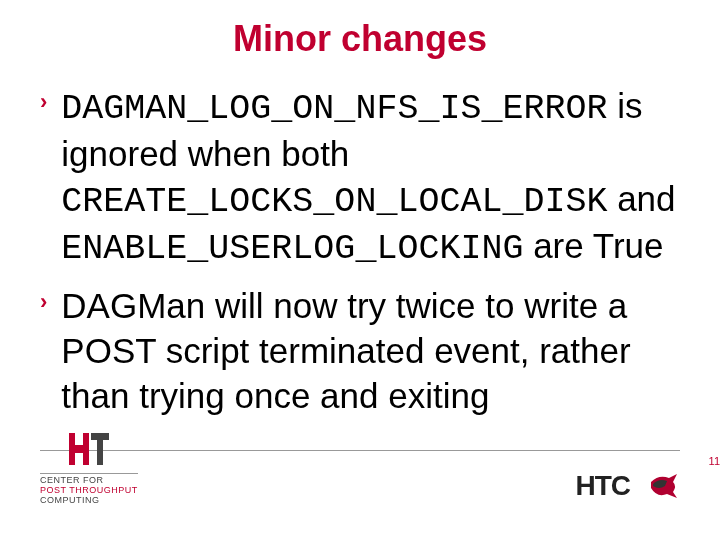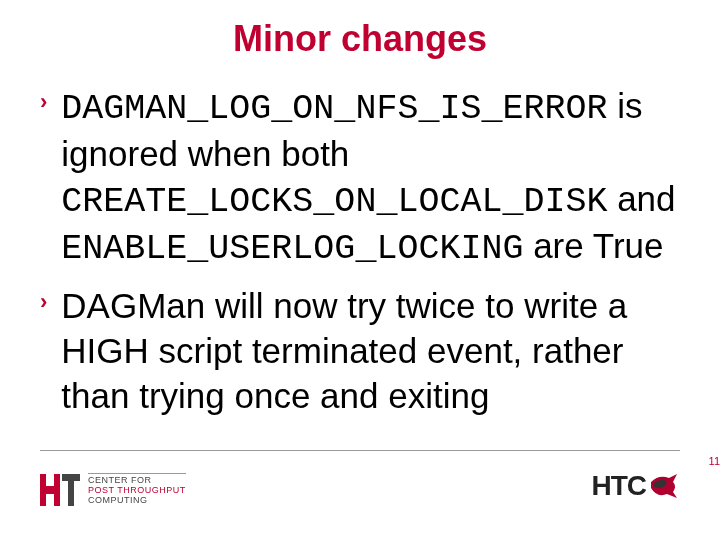--- a/index.html
+++ b/index.html
@@ -7,52 +7,52 @@
   .slide { width: 720px; height: 528px; position: relative; }
   .title { text-align: center; font-size: 36px; font-weight: bold; color: #c00030; padding-top: 18px; }
   .content { padding: 24px 40px 0 40px; }
   .bullet { display: flex; align-items: flex-start; margin-bottom: 12px; line-height: 1.28; }
   .chev { color: #c00030; font-size: 22px; font-weight: bold; margin-right: 14px; margin-top: 4px; flex-shrink: 0; }
   .btext { font-size: 35px; color: #000; }
   .mono { font-family: "Courier New", Courier, monospace; }
   .footer { position: absolute; left: 0; right: 0; bottom: 18px; height: 60px; }
   .hr { border: none; border-top: 1px solid #999; margin: 0 40px 6px 40px; }
   .pagenum { text-align: right; color: #c00030; font-size: 11px; margin-top: -2px; }
-  .logo-left { position: absolute; left: 40px; bottom: 4px; display: flex; align-items: center; gap: 8px; }
+  .logo-left { position: absolute; left: 40px; bottom: 4px; display: flex; align-items: center; gap: 8px; flex-direction: column; }
   .ht-mark { display: flex; align-items: flex-end; }
   .ht-h { width: 20px; height: 32px; background: #c00030; position: relative; }
   .ht-h::before { content: ""; position: absolute; left: 6px; top: 0; width: 8px; height: 12px; background: #fff; }
   .ht-h::after { content: ""; position: absolute; left: 6px; bottom: 0; width: 8px; height: 12px; background: #fff; }
   .ht-t { width: 18px; height: 32px; margin-left: 2px; position: relative; }
   .ht-t::before { content: ""; position: absolute; top: 0; left: 0; width: 18px; height: 7px; background: #444; }
   .ht-t::after { content: ""; position: absolute; top: 0; left: 6px; width: 6px; height: 32px; background: #444; }
   .ht-text { font-size: 9px; color: #444; line-height: 1.1; letter-spacing: 0.5px; border-top: 1px solid #999; padding-top: 2px; }
   .ht-text .hi { color: #c00030; }
-  .logo-right { position: absolute; right: 40px; bottom: 8px; display: flex; align-items: center; gap: 2px; justify-content: center; }
+  .logo-right { position: absolute; right: 40px; bottom: 8px; display: flex; align-items: center; gap: 18px; justify-content: center; }
   .htc-ht { font-family: Arial, sans-serif; font-size: 28px; font-weight: bold; color: #222; letter-spacing: -1px; }
   .htc-c { width: 30px; height: 28px; position: relative; margin: 0 1px; }
   .htc-c svg { width: 30px; height: 28px; }
   .htc-ondor { font-family: Arial, sans-serif; font-size: 24px; color: #222; margin-left: -2px; }
 </style>
 </head>
 <body>
 
 <div class="slide">
   <div class="title">Minor changes</div>
 
   <div class="content">
     <div class="bullet">
       <div class="chev">›</div>
       <div class="btext">
         <span class="mono">DAGMAN_LOG_ON_NFS_IS_ERROR</span><span> is ignored when both </span><span class="mono">CREATE_LOCKS_ON_LOCAL_DISK</span><span> and </span><span class="mono">ENABLE_USERLOG_LOCKING</span><span> are True</span>
       </div>
     </div>
     <div class="bullet">
       <div class="chev">›</div>
-      <div class="btext">DAGMan will now try twice to write a HIGH script terminated event, rather than trying once and exiting</div>
+      <div class="btext">DAGMan will now try twice to write a POST script terminated event, rather than trying once and exiting</div>
     </div>
   </div>
 
   <div class="footer">
     <hr class="hr">
     <div class="pagenum">11</div>
 
     <div class="logo-left">
       <div class="ht-mark">
         <div class="ht-h"></div>

